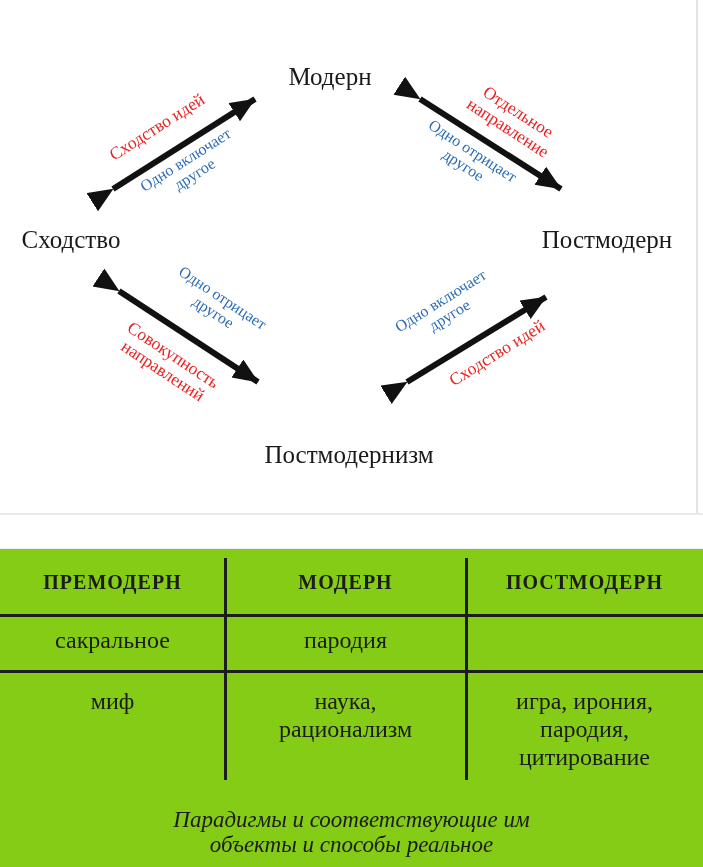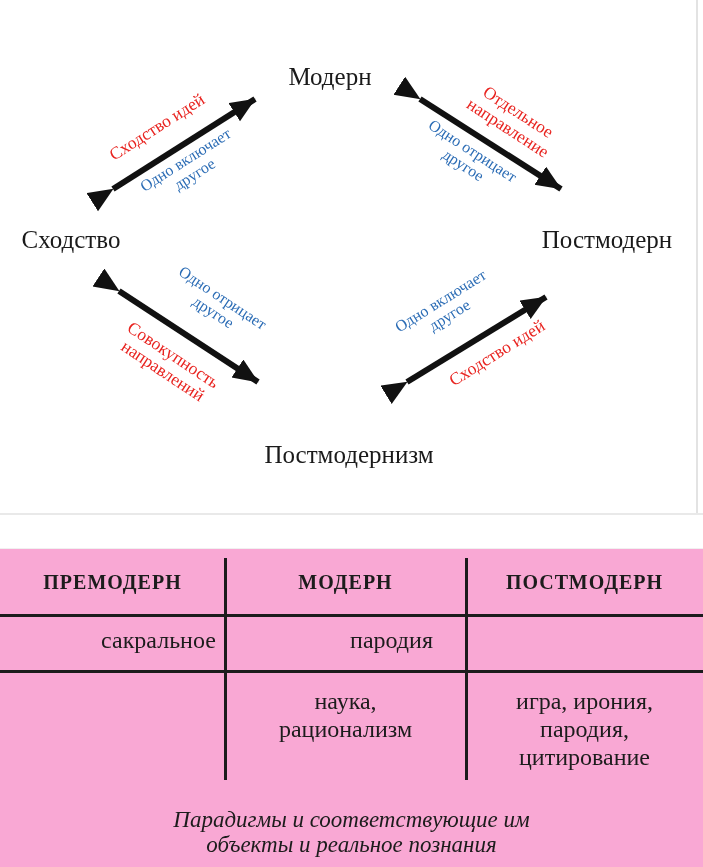--- a/index.html
+++ b/index.html
@@ -45,39 +45,39 @@
   .lbl-red-4  { left: 497px; top: 353px; transform: translate(-50%,-50%) rotate(-32deg); }
 
   .node-modern        { left: 330px; top: 77px; }
   .node-modernism     { left: 71px;  top: 240px; }
   .node-postmodern    { left: 607px; top: 240px; }
   .node-postmodernism { left: 349px; top: 423px; margin-top: 32px; }
 
   
   .table-section {
     position: absolute; left: 0; top: 548px; width: 703px; height: 319px;
-    background: #f9a8d4; border-top: 1px solid #f0f0f0;
+    background: #84cc16; border-top: 1px solid #f0f0f0;
   }
   .hline { position: absolute; left: 0; width: 703px; height: 3px; background: #1c1c1c; }
   .hline-1 { top: 65px; }
   .hline-2 { top: 121px; }
   .vline { position: absolute; top: 9px; height: 222px; width: 3px; background: #1c1c1c; }
   .vline-1 { left: 224px; }
   .vline-2 { left: 465px; }
 
   .cell {
     position: absolute; text-align: center; color: #1c1c1c;
     white-space: pre-line;
   }
   .col-1 { left: 0;     width: 225px; }
   .col-2 { left: 225px; width: 241px; }
   .col-3 { left: 466px; width: 237px; }
 
   .thead { top: 22px; font-weight: bold; font-size: 20px; letter-spacing: 1px; }
-  .trow1 { top: 78px; font-size: 24px; margin-left: 46px; }
+  .trow1 { top: 78px; font-size: 24px; }
   .trow2 { top: 138px; font-size: 24px; line-height: 28px; }
 
   .caption {
     position: absolute; left: 0; top: 258px; width: 703px;
     text-align: center; font-style: italic; font-size: 23px; line-height: 25px;
     color: #1c1c1c; white-space: pre-line;
   }
 </style>
 </head>
 <body>
@@ -134,23 +134,24 @@
     <div class="hline hline-1"></div>
     <div class="hline hline-2"></div>
 
     <div class="cell col-1 thead">ПРЕМОДЕРН</div>
     <div class="cell col-2 thead">МОДЕРН</div>
     <div class="cell col-3 thead">ПОСТМОДЕРН</div>
 
     <div class="cell col-1 trow1">сакральное</div>
     <div class="cell col-2 trow1">пародия</div>
 
+    <div class="cell col-1 trow2">миф</div>
     <div class="cell col-3 trow2">игра, ирония,
 пародия,
 цитирование</div>
     <div class="cell col-2 trow2">наука,
 рационализм</div>
 
     <div class="caption">Парадигмы и соответствующие им
-объекты и реальное познания</div>
+объекты и способы реальное</div>
   </section>
 
 </div>
 
 </body></html>

